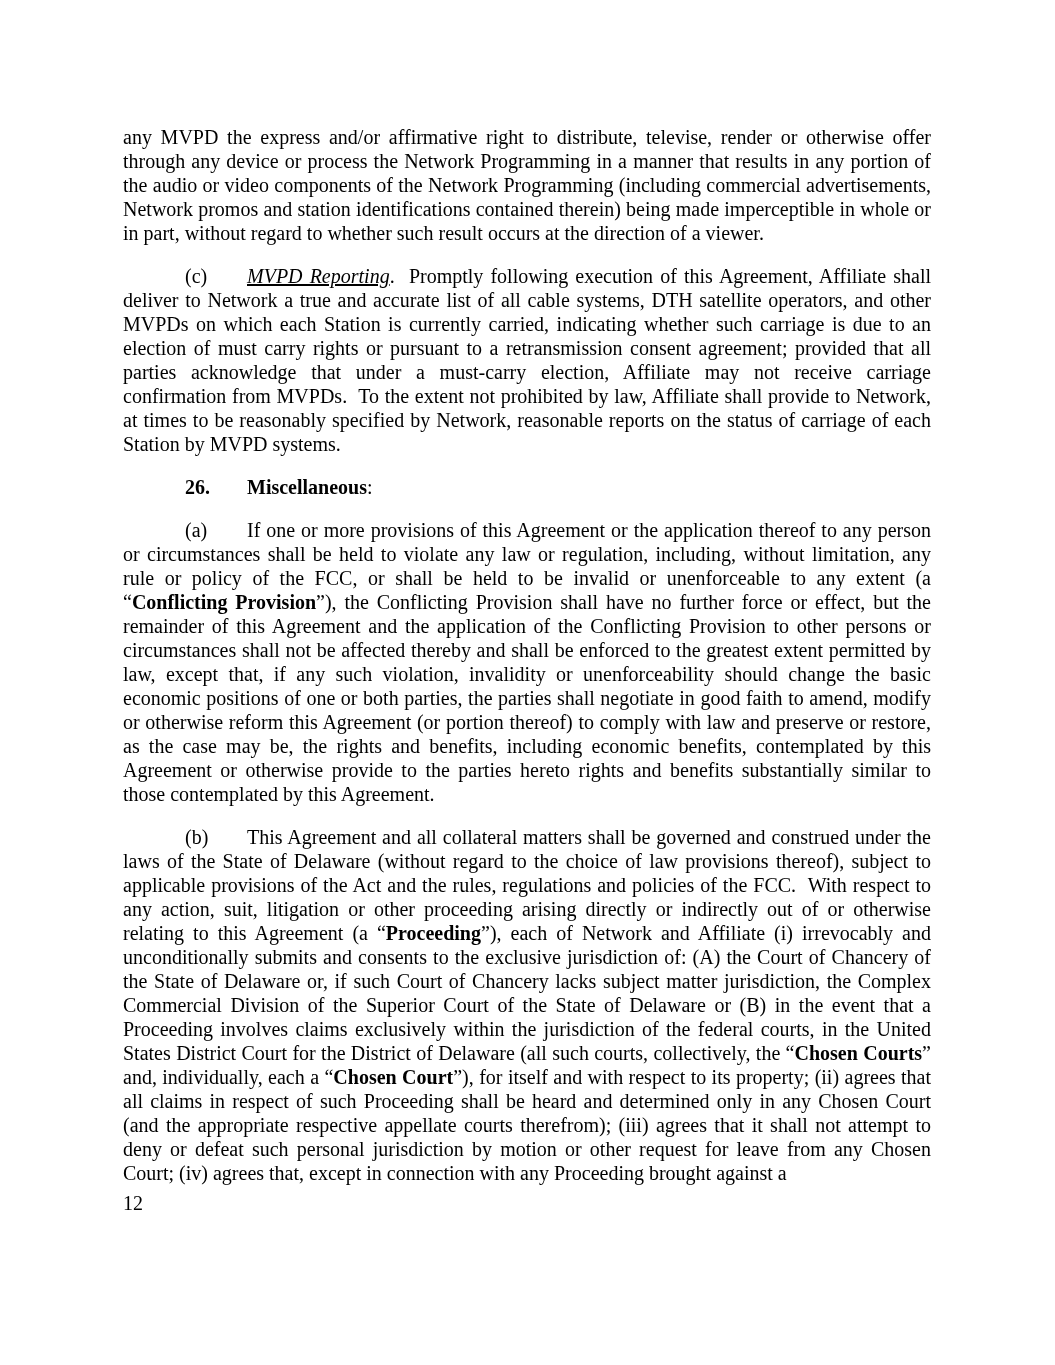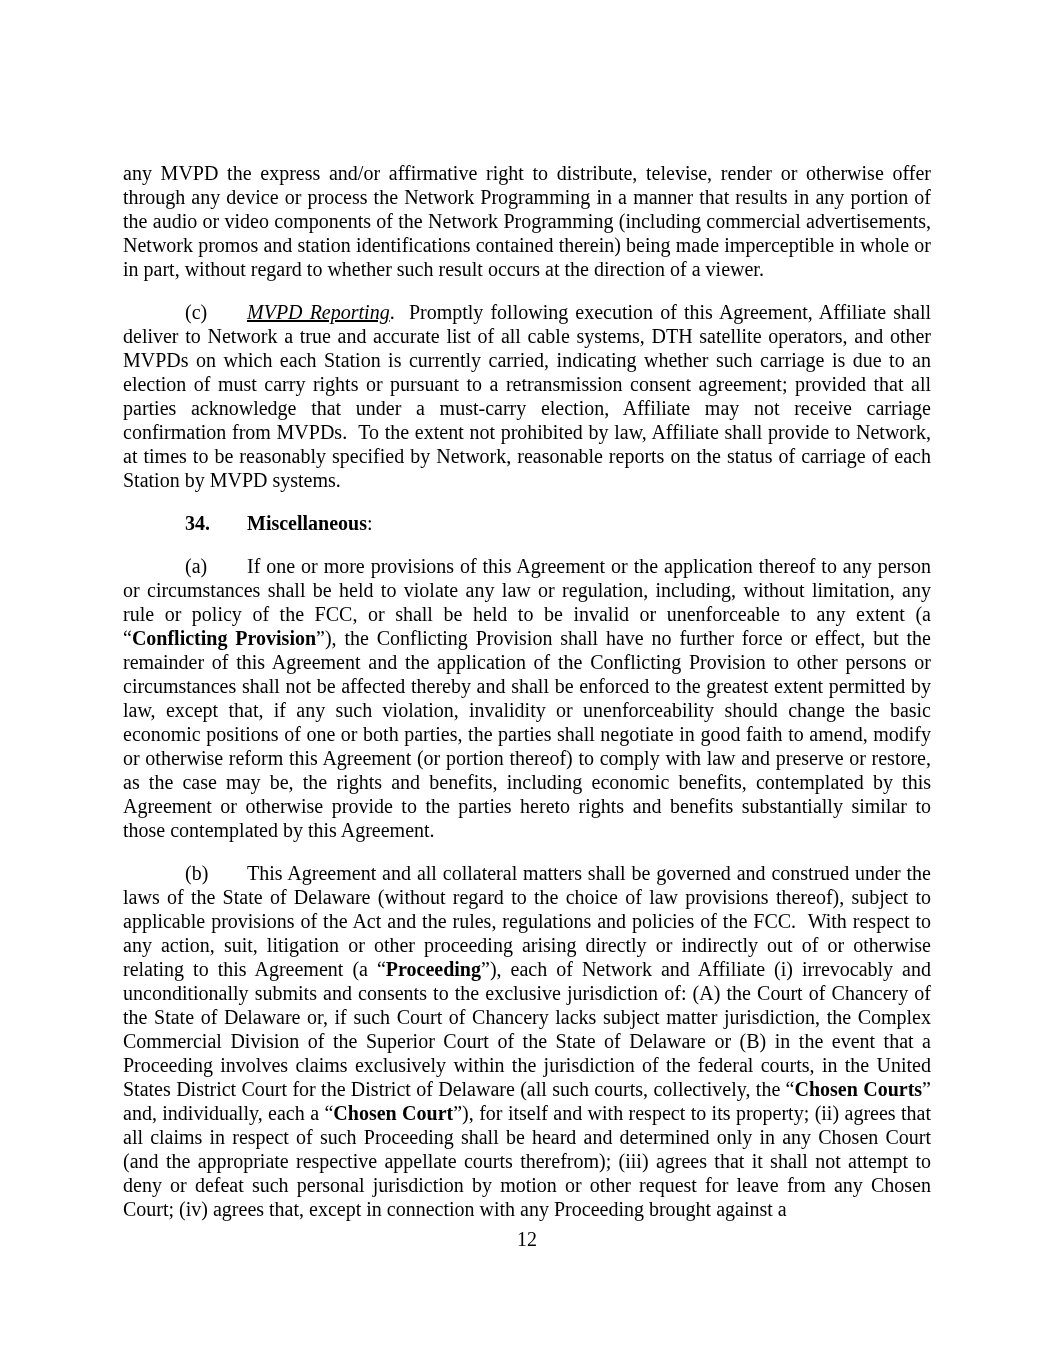--- a/index.html
+++ b/index.html
@@ -14,21 +14,20 @@
     background: #ffffff;
     color: #000000;
     font-family: "Liberation Serif", "DejaVu Serif", serif;
     overflow: hidden;
   }
   .doc-body {
     position: absolute;
     left: 123px;
     top: 125px;
     width: 808px;
-    margin-top: 36px;
   }
   .para {
     margin: 0;
     font-size: 20px;
     line-height: 24px;
     text-align: justify;
     white-space: pre-wrap;
   }
   .para + .para {
     margin-top: 19px;
@@ -45,31 +44,30 @@
     font-weight: bold;
   }
   .underline {
     text-decoration: underline;
     font-style: italic;
   }
   .page-number {
     margin-top: 6px;
     font-size: 20px;
     line-height: 24px;
-    text-align: center;
     white-space: pre-wrap;
   }
 </style>
 </head>
 <body>
 
 <div class="page">
   <div class="doc-body">
     <div id="paragraphs">
         <p class="para"><span>any MVPD the express and/or affirmative right to distribute, televise, render or otherwise offer through any device or process the Network Programming in a manner that results in any portion of the audio or video components of the Network Programming (including commercial advertisements, Network promos and station identifications contained therein) being made imperceptible in whole or in part, without regard to whether such result occurs at the direction of a viewer.</span></p>
         <p class="para indent"><span class="hang-label">(c)</span><span class="underline">MVPD Reporting</span><span>.  Promptly following execution of this Agreement, Affiliate shall deliver to Network a true and accurate list of all cable systems, DTH satellite operators, and other MVPDs on which each Station is currently carried, indicating whether such carriage is due to an election of must carry rights or pursuant to a retransmission consent agreement; provided that all parties acknowledge that under a must-carry election, Affiliate may not receive carriage confirmation from MVPDs.  To the extent not prohibited by law, Affiliate shall provide to Network, at times to be reasonably specified by Network, reasonable reports on the status of carriage of each Station by MVPD systems.</span></p>
-        <p class="para indent"><span class="hang-label bold">34.</span><span class="bold">Miscellaneous</span><span>:</span></p>
+        <p class="para indent"><span class="hang-label bold">26.</span><span class="bold">Miscellaneous</span><span>:</span></p>
         <p class="para indent"><span class="hang-label">(a)</span><span>If one or more provisions of this Agreement or the application thereof to any person or circumstances shall be held to violate any law or regulation, including, without limitation, any rule or policy of the FCC, or shall be held to be invalid or unenforceable to any extent (a “</span><span class="bold">Conflicting Provision</span><span>”), the Conflicting Provision shall have no further force or effect, but the remainder of this Agreement and the application of the Conflicting Provision to other persons or circumstances shall not be affected thereby and shall be enforced to the greatest extent permitted by law, except that, if any such violation, invalidity or unenforceability should change the basic economic positions of one or both parties, the parties shall negotiate in good faith to amend, modify or otherwise reform this Agreement (or portion thereof) to comply with law and preserve or restore, as the case may be, the rights and benefits, including economic benefits, contemplated by this Agreement or otherwise provide to the parties hereto rights and benefits substantially similar to those contemplated by this Agreement.</span></p>
         <p class="para indent"><span class="hang-label">(b)</span><span>This Agreement and all collateral matters shall be governed and construed under the laws of the State of Delaware (without regard to the choice of law provisions thereof), subject to applicable provisions of the Act and the rules, regulations and policies of the FCC.  With respect to any action, suit, litigation or other proceeding arising directly or indirectly out of or otherwise relating to this Agreement (a “</span><span class="bold">Proceeding</span><span>”), each of Network and Affiliate (i) irrevocably and unconditionally submits and consents to the exclusive jurisdiction of: (A) the Court of Chancery of the State of Delaware or, if such Court of Chancery lacks subject matter jurisdiction, the Complex Commercial Division of the Superior Court of the State of Delaware or (B) in the event that a Proceeding involves claims exclusively within the jurisdiction of the federal courts, in the United States District Court for the District of Delaware (all such courts, collectively, the “</span><span class="bold">Chosen Courts</span><span>” and, individually, each a “</span><span class="bold">Chosen Court</span><span>”), for itself and with respect to its property; (ii) agrees that all claims in respect of such Proceeding shall be heard and determined only in any Chosen Court (and the appropriate respective appellate courts therefrom); (iii) agrees that it shall not attempt to deny or defeat such personal jurisdiction by motion or other request for leave from any Chosen Court; (iv) agrees that, except in connection with any Proceeding brought against a</span></p>
       </div>
     <div class="page-number">12</div>
   </div>
 </div>
 
 </body></html>

